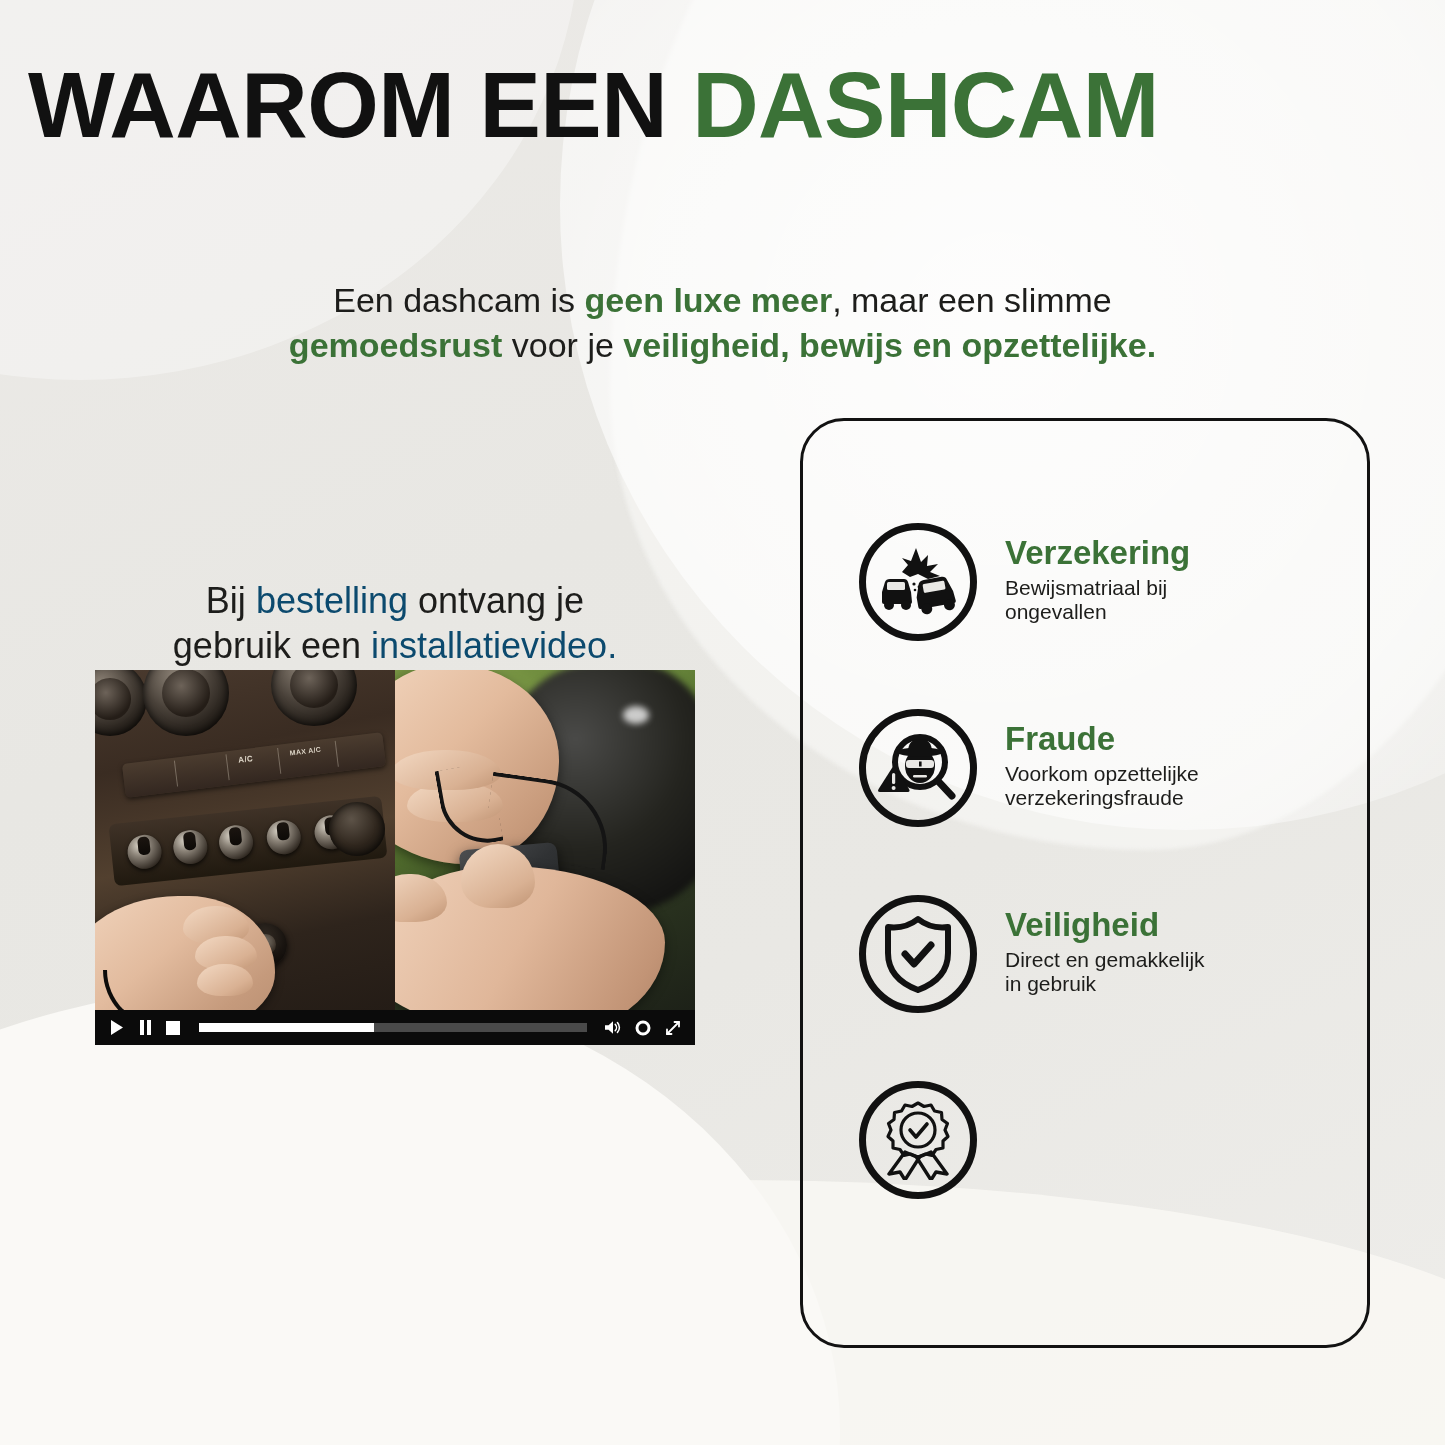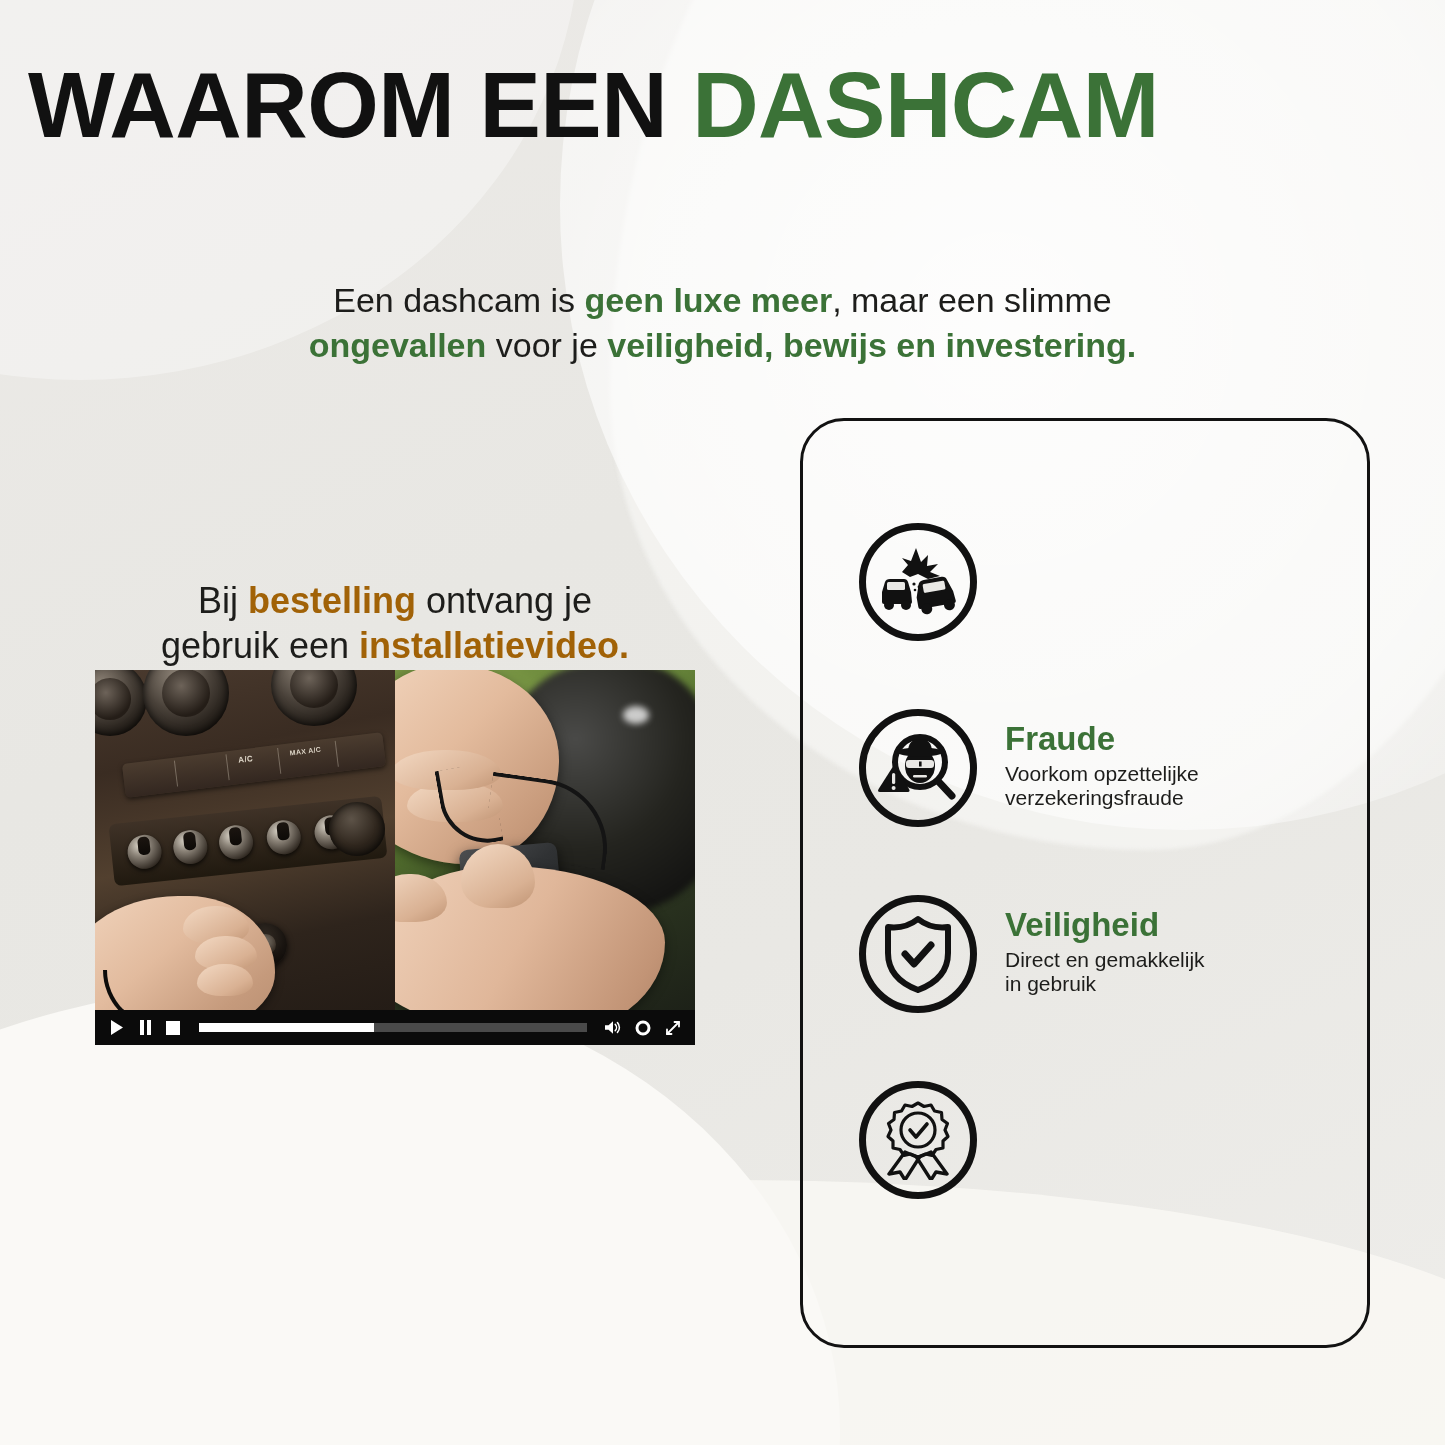--- a/index.html
+++ b/index.html
@@ -122,22 +122,22 @@
     text-align: center;
     z-index: 6;
   }
   .left-caption-line {
     font-size: 36px;
     line-height: 1.26;
     color: #1d1d1b;
     white-space: nowrap;
   }
   .lc-green {
-    color: #a16207;
-    font-weight: 700;
+    color: #0c4a6e;
+    font-weight: 400;
   }
 
   
   .video-player {
     position: absolute;
     left: 95px;
     top: 670px;
     width: 600px;
     height: 375px;
     background: #000000;
@@ -503,21 +503,21 @@
   <div class="bg-sweep"></div>
   <div class="bg-blob-bl2"></div>
   <div class="bg-blob-bl"></div>
 
   <div class="headline">
     <div class="headline-line"><span class="hl-black">WAAROM EEN </span><span class="hl-green">DASHCAM</span></div>
   </div>
 
   <div class="subhead">
     <div class="subhead-line"><span>Een dashcam is </span><span class="sb-green">geen luxe meer</span><span>, maar een slimme</span></div>
-    <div class="subhead-line"><span class="sb-green">ongevallen</span><span> voor je </span><span class="sb-green">veiligheid, bewijs en investering.</span></div>
+    <div class="subhead-line"><span class="sb-green">gemoedsrust</span><span> voor je </span><span class="sb-green">veiligheid, bewijs en opzettelijke.</span></div>
   </div>
 
   <div class="left-caption">
     <div class="left-caption-line"><span>Bij </span><span class="lc-green">bestelling</span><span> ontvang je</span></div>
     <div class="left-caption-line"><span>gebruik een </span><span class="lc-green">installatievideo.</span></div>
   </div>
 
   <div class="video-player">
     <div class="video-frame">
 
@@ -663,20 +663,25 @@
               <circle cx="46" cy="61" r="5.5" fill="#111111"></circle>
               <circle cx="69" cy="61" r="5.5" fill="#111111"></circle>
             </g>
 
             <circle cx="36" cy="38" r="1.6" fill="#111111"></circle>
             <circle cx="41" cy="41" r="1.4" fill="#111111"></circle>
             <circle cx="37" cy="44" r="1.3" fill="#111111"></circle>
             <circle cx="44" cy="37" r="1.2" fill="#111111"></circle>
           </svg>
         </div>
+        <div class="feature-text">
+          <div class="feature-title">Verzekering</div>
+          <div class="feature-desc">Bewijsmatriaal bij
+ongevallen</div>
+        </div>
       </div>
 
       <div class="feature-item">
         <div class="feature-icon">
           <svg width="80" height="76" viewBox="0 0 80 76">
 
             <circle cx="42" cy="32" r="25" fill="none" stroke="#111111" stroke-width="6"></circle>
             <line x1="60" y1="51" x2="74" y2="66" stroke="#111111" stroke-width="7" stroke-linecap="round"></line>
 
             <ellipse cx="42" cy="36" rx="15" ry="17" fill="#111111"></ellipse>

